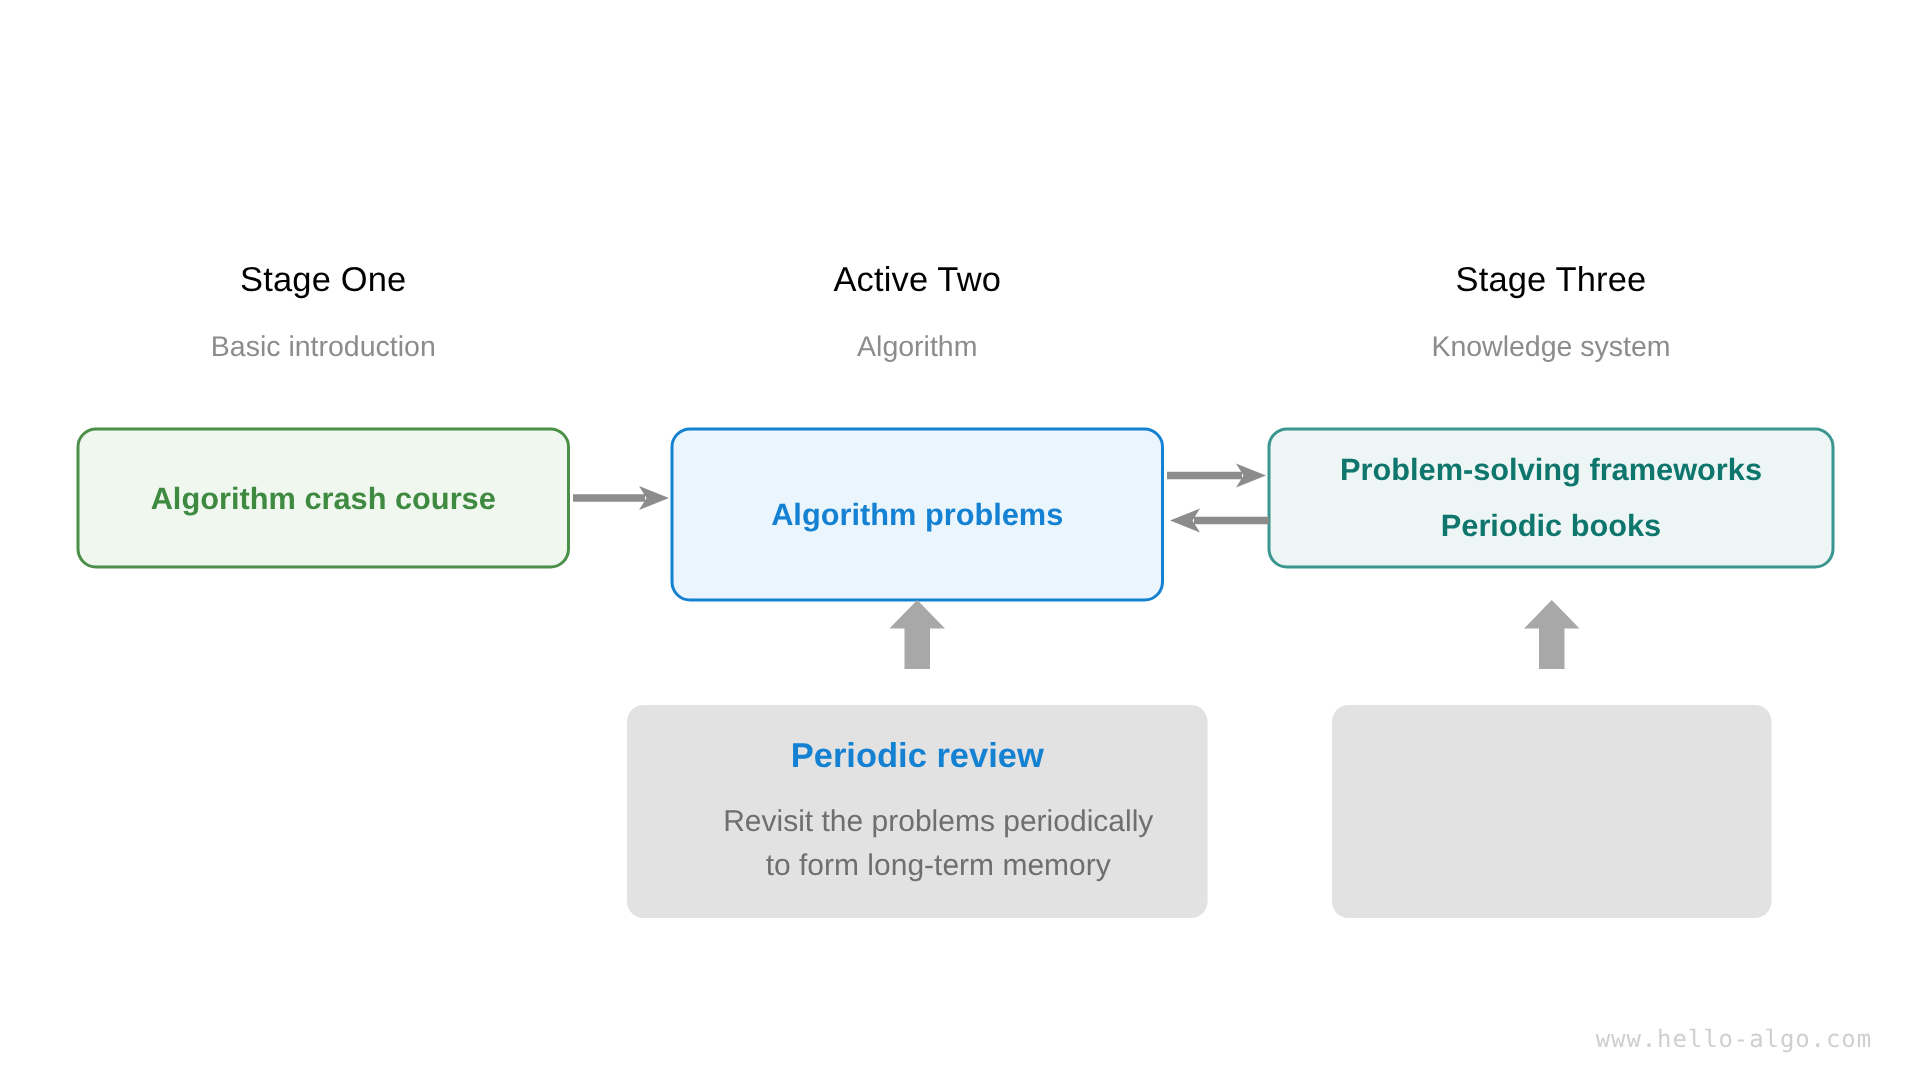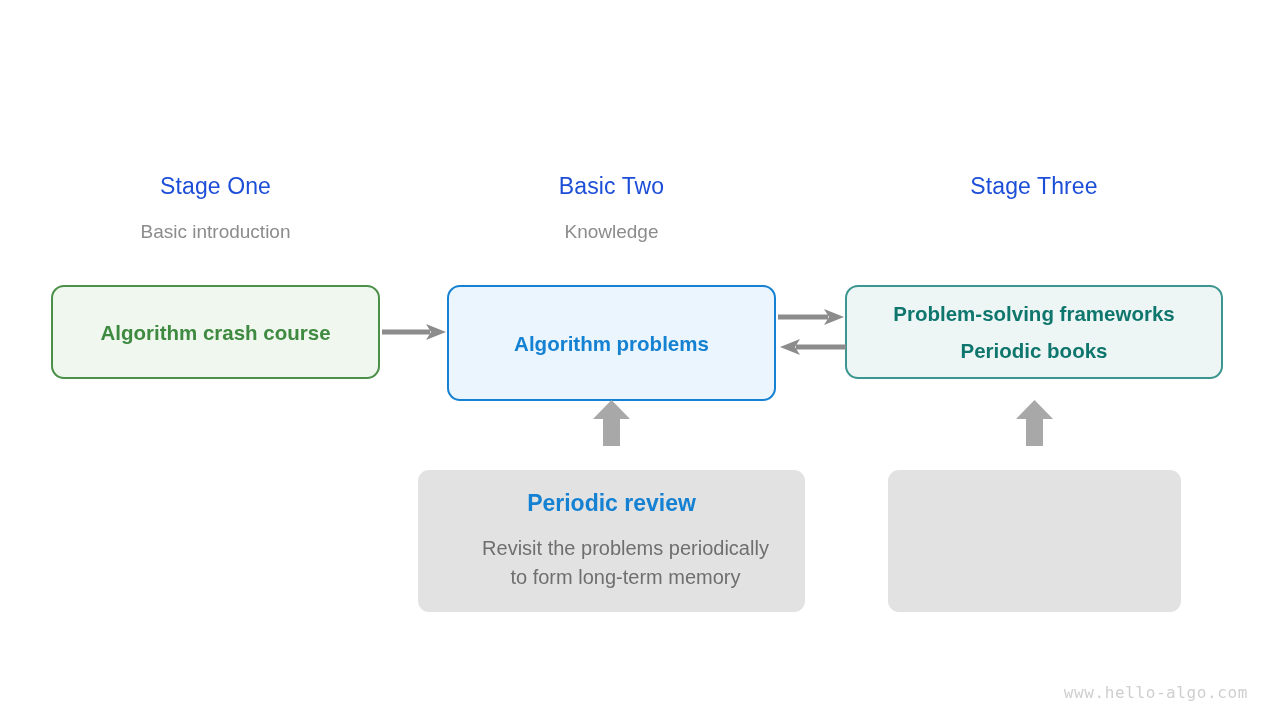--- a/index.html
+++ b/index.html
@@ -22,21 +22,21 @@
 
   
   .stage-col {
     position: absolute;
     text-align: center;
     user-select: none;
   }
   .stage-title {
     font-size: 23px;
     font-weight: 400;
-    color: #1d4ed8;
+    color: #000000;
     line-height: 28px;
     letter-spacing: 0.1px;
     white-space: nowrap;
   }
   .stage-subtitle {
     font-size: 19px;
     font-weight: normal;
     color: #8c8c8c;
     line-height: 24px;
     margin-top: 20px;
@@ -141,26 +141,27 @@
 <body>
 
 <div id="canvas">
 
   <div class="stage-col" style="left:51px; top:172px; width:329px;">
     <div class="stage-title">Stage One</div>
     <div class="stage-subtitle">Basic introduction</div>
   </div>
 
   <div class="stage-col" style="left:447px; top:172px; width:329px;">
-    <div class="stage-title">Basic Two</div>
-    <div class="stage-subtitle">Knowledge</div>
+    <div class="stage-title">Active Two</div>
+    <div class="stage-subtitle">Algorithm</div>
   </div>
 
   <div class="stage-col" style="left:845px; top:172px; width:378px;">
     <div class="stage-title">Stage Three</div>
+    <div class="stage-subtitle">Knowledge system</div>
   </div>
 
   <div class="stage-box" id="box-stage-one">
     <span class="line">Algorithm crash course</span>
   </div>
 
   <div class="stage-box" id="box-stage-two">
     <span class="line">Algorithm problems</span>
   </div>
 

